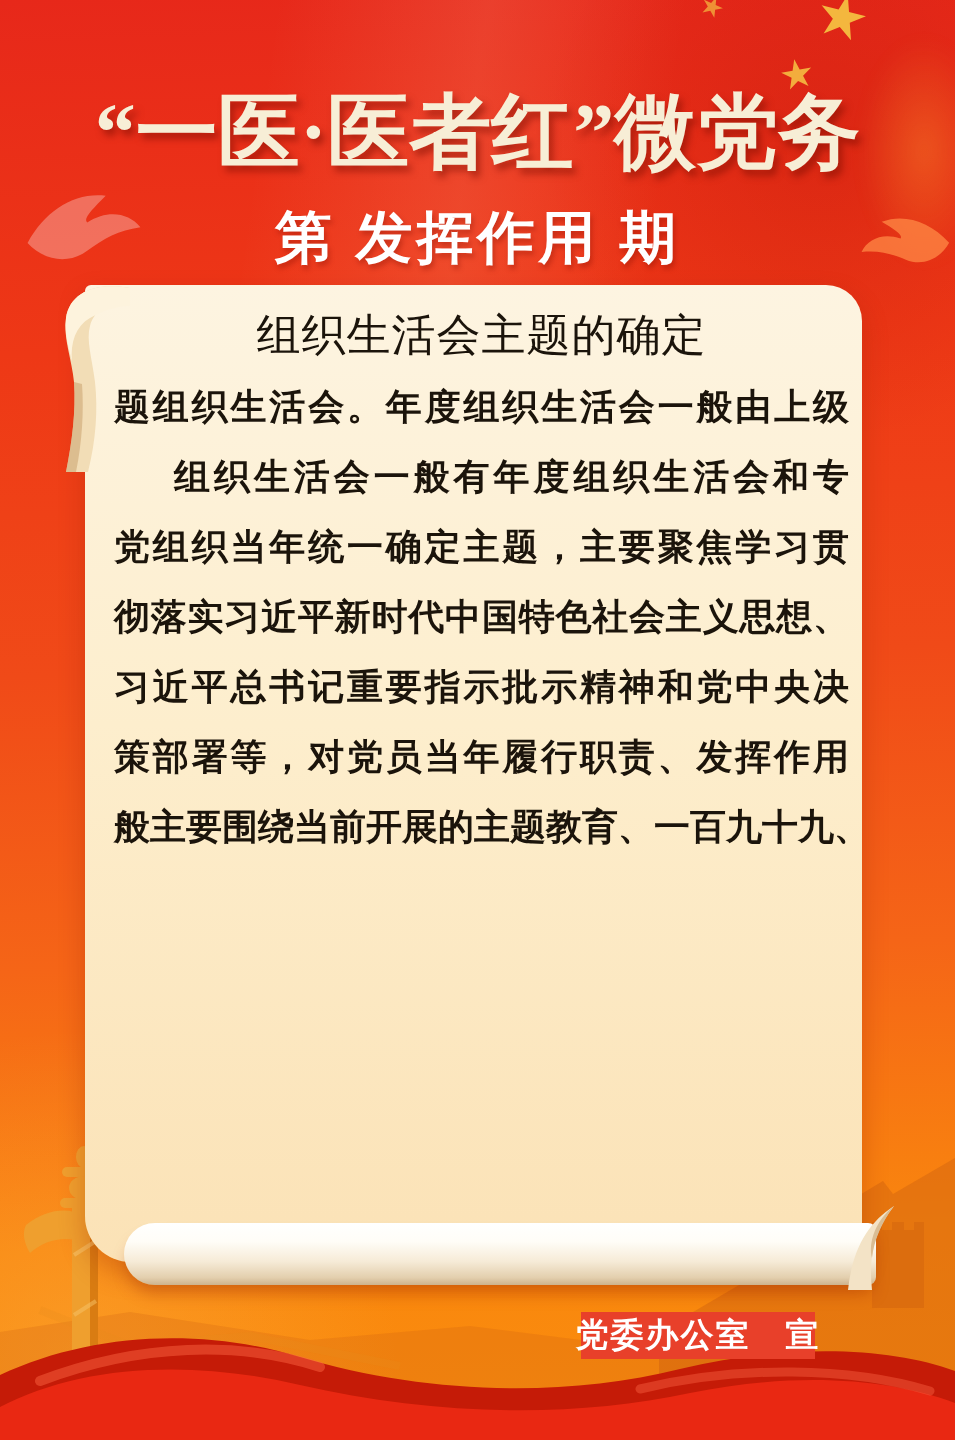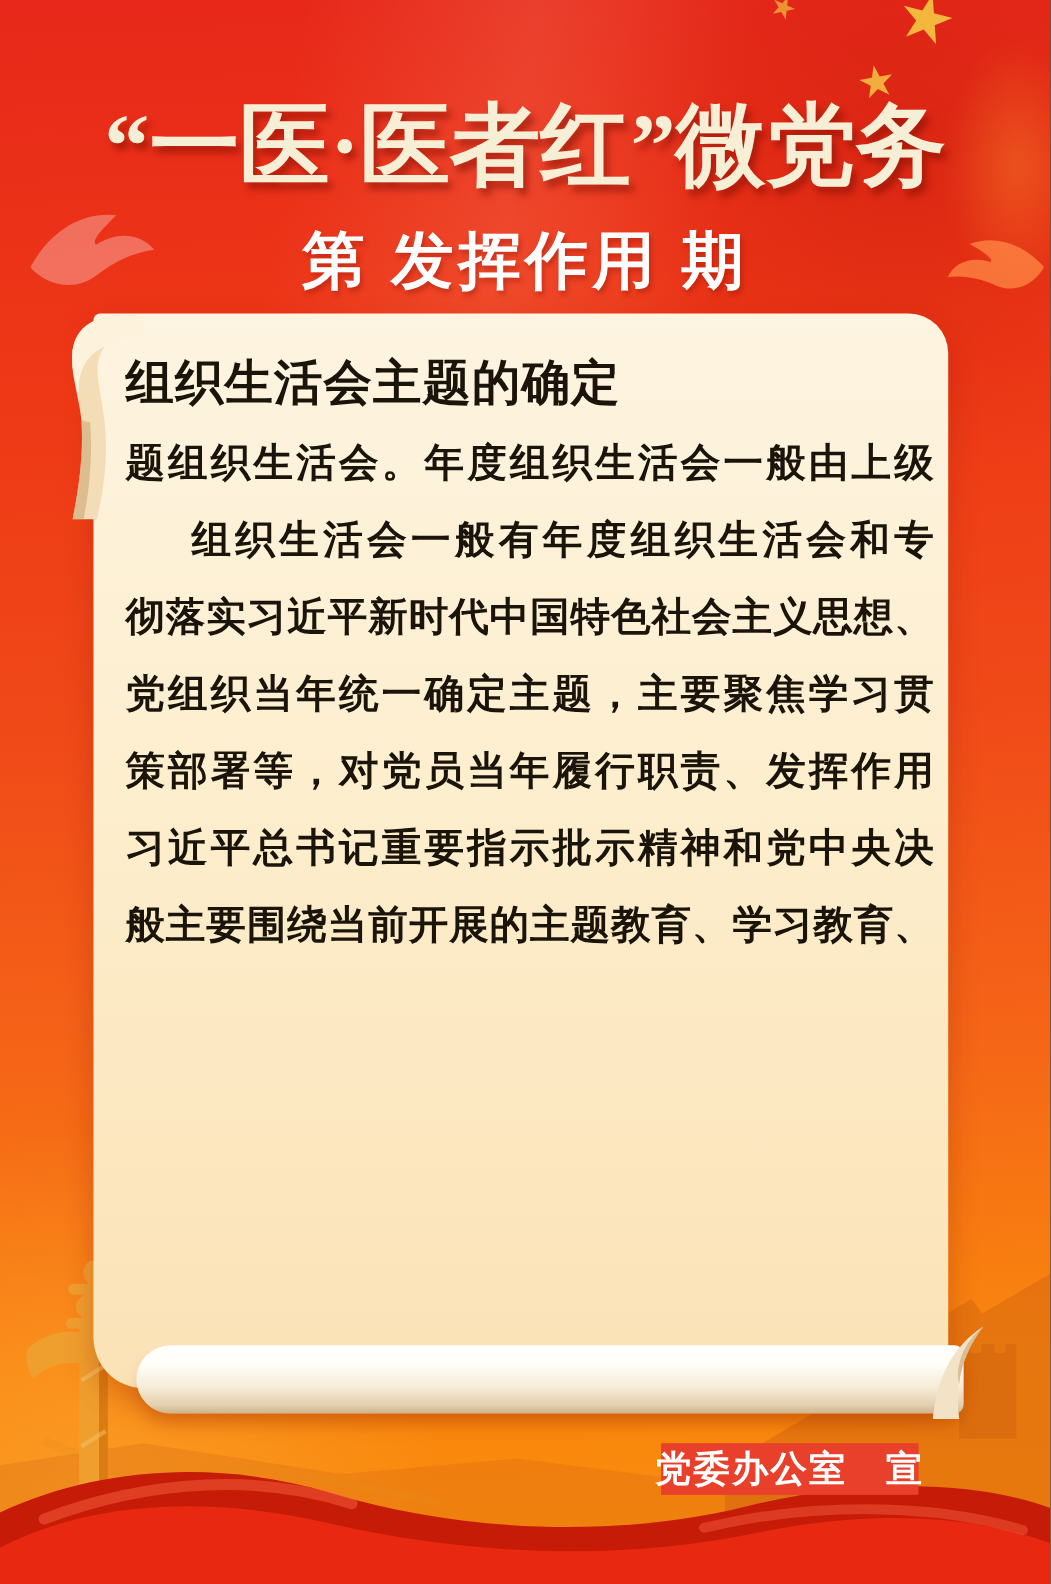--- a/index.html
+++ b/index.html
@@ -54,41 +54,41 @@
     box-shadow:0 12px 26px rgba(150,30,0,.30);}
   .badge{
     width:fit-content;margin:33px auto 0;height:64px;padding:0 36px;
     background:linear-gradient(180deg,var(--badge-red-top,#f4512f) 0%,#e02f11 62%,var(--badge-red-bottom,#d5290c) 100%);
     border-radius:32px;
     box-shadow:0 5px 10px rgba(150,20,0,.30), inset 0 4px 7px rgba(255,255,255,.35), inset 0 -6px 10px rgba(140,10,0,.22);
     font-size:42px;line-height:64px;font-weight:800;color:#fff;
     letter-spacing:1px;white-space:nowrap;
     text-shadow:1px 2px 2px rgba(120,10,0,.35);}
   .article-title{
-    margin:39px 0 0;text-align:left;
-    font-size:44px;line-height:50px;font-weight:700;
+    margin:25px 0 0;text-align:center;
+    font-size:44px;line-height:50px;font-weight:400;
     color:var(--text-black,#1b140b);letter-spacing:1px;}
   .body{margin-top:12px;color:var(--text-black,#1b140b);
     font-size:36px;font-weight:600;}
   .bodyline{height:70px;line-height:70px;
     text-align:justify;text-align-last:justify;white-space:nowrap;}
   .bodyline.first{padding-left:60px;}
   .bodyline.last{text-align-last:left;}
 
   .roll{
     position:absolute;left:124px;top:1223px;width:752px;height:62px;
     border-radius:31px 8px 8px 31px;
     background:linear-gradient(180deg,var(--roll-light,#fff) 0%,#fffdf7 30%,#f6ebd7 62%,#e3cfae 88%,var(--roll-shadow,#cdb28c) 100%);
     box-shadow:0 12px 16px -4px rgba(150,30,0,.35);}
   .credit{
     position:absolute;left:581px;top:1312px;width:234px;height:47px;
     background:var(--credit-red,#e8402a);
     display:flex;align-items:center;justify-content:center;
     font-size:33px;font-weight:700;color:#fff;letter-spacing:2px;
-    white-space:nowrap;margin-left:20px;}
+    white-space:nowrap;}
 </style>
 </head>
 <body>
 
 <div class="poster">
 
   <div class="fold1"></div>
   <div class="fold2"></div>
   <div class="fold3"></div>
   <div class="leaf"></div>
@@ -144,25 +144,25 @@
 
   <div class="credit">
     <span>党委办公室　宣</span>
   </div>
 
   <div class="paper">
     <h2 class="article-title">组织生活会主题的确定</h2>
     <div class="body">
       <div class="bodyline">题组织生活会。年度组织生活会一般由上级</div>
       <div class="bodyline first">组织生活会一般有年度组织生活会和专</div>
+      <div class="bodyline">党组织当年统一确定主题，主要聚焦学习贯</div>
       <div class="bodyline">彻落实习近平新时代中国特色社会主义思想、</div>
-      <div class="bodyline">党组织当年统一确定主题，主要聚焦学习贯</div>
+      <div class="bodyline">习近平总书记重要指示批示精神和党中央决</div>
       <div class="bodyline">策部署等，对党员当年履行职责、发挥作用</div>
-      <div class="bodyline">习近平总书记重要指示批示精神和党中央决</div>
-      <div class="bodyline">般主要围绕当前开展的主题教育、学习教育、</div>
+      <div class="bodyline">般主要围绕当前开展的主题教育、一百九十九、</div>
     </div>
   </div>
 
   <svg class="svgdeco" style="left:60px;top:282px;" width="72" height="192" viewBox="0 0 72 192">
     <path d="M70,6 C36,0 10,10 6,36 C3,56 12,78 14,100 C16,130 12,160 6,190 L28,190 C36,158 38,128 35,100 C32,76 26,58 30,44 C34,28 50,18 70,16 Z" fill="#f2ddb6"></path>
     <path d="M70,6 C36,0 10,10 6,36 C4,52 9,66 12,80 C10,60 16,44 30,36 C44,28 58,24 70,24 Z" fill="#fdf3dd"></path>
     <path d="M14,100 C16,130 12,160 6,190 L16,190 C22,160 24,130 22,102 Z" fill="#caa36f" opacity="0.55"></path>
   </svg>
 
   <div class="roll"></div>

